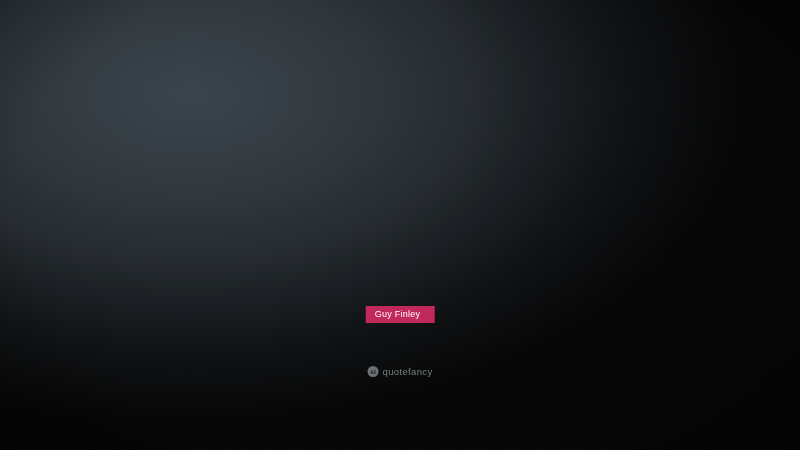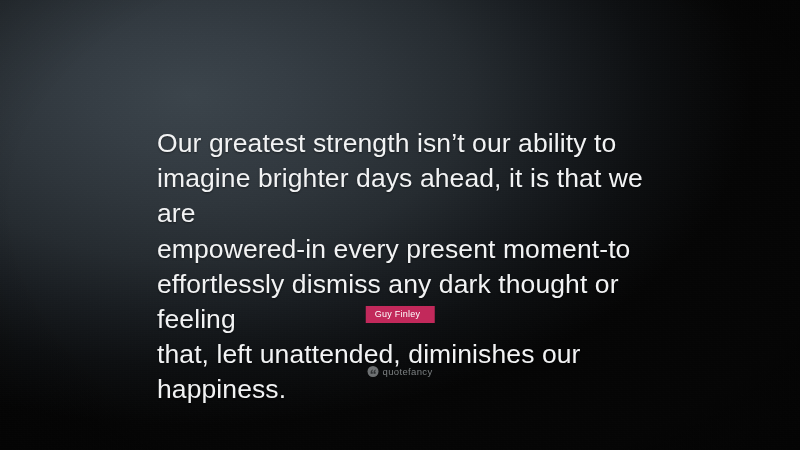--- a/index.html
+++ b/index.html
@@ -117,25 +117,20 @@
 </head>
 <body>
 
 <div id="poster">
 
   <div id="noise"></div>
   <div id="vignette"></div>
 
   <div id="content">
 
-    <p id="quote-text">Our greatest strength isn’t our ability to
-imagine brighter days ahead, it is that we are
-empowered-in every present moment-to
-effortlessly dismiss any dark thought or feeling
-that, left unattended, diminishes our happiness.</p>
 
     <div id="author-badge">Guy Finley</div>
 
     <div id="watermark">
       <span id="watermark-logo">
         <svg width="7" height="7" viewBox="0 0 7 7" aria-hidden="true">
           <path d="M1.1 4.5c0-1.5 .8-2.6 2-3.1l.35 .75c-.75 .35-1.2 .95-1.2 1.6h.95v2.0H1.1z" fill="#2c2f31"></path>
           <path d="M4.0 4.5c0-1.5 .8-2.6 2-3.1l.35 .75c-.75 .35-1.2 .95-1.2 1.6h.95v2.0H4.0z" fill="#2c2f31"></path>
         </svg>
       </span>

